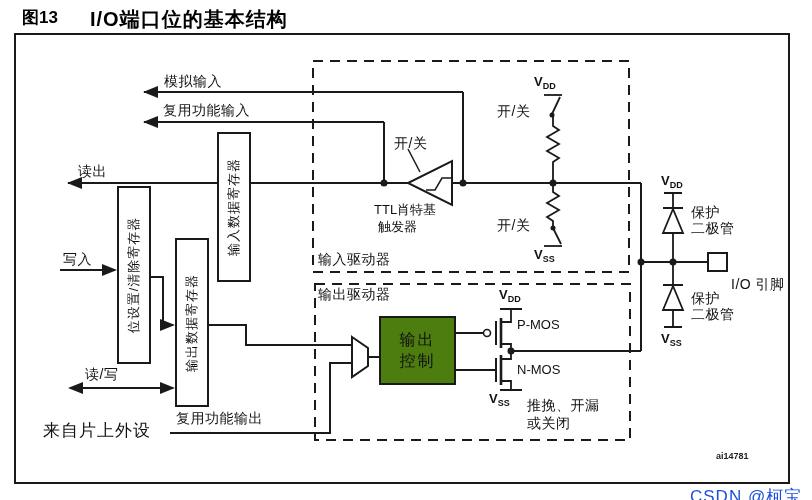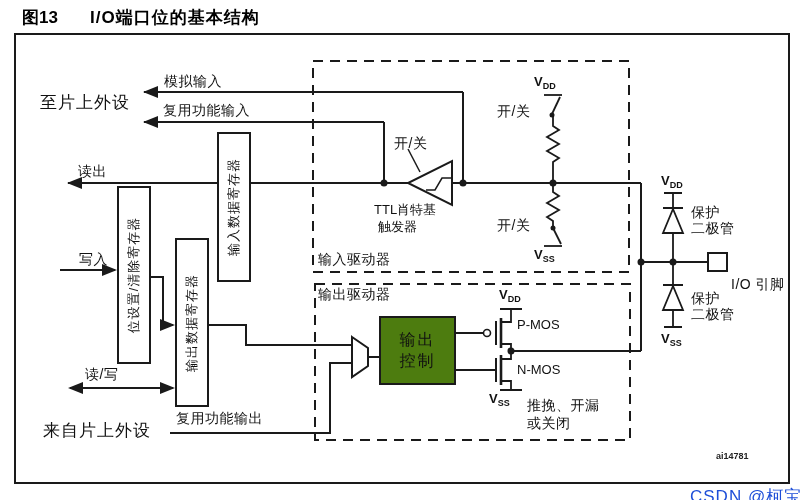--- a/index.html
+++ b/index.html
@@ -1,21 +1,21 @@
 <!DOCTYPE html>
 <html><head>
 <meta charset="utf-8">
 <style>
   html,body{margin:0;padding:0;background:#fff;}
   .canvas{
     position:relative;width:812px;height:500px;background:#fff;overflow:hidden;
     font-family:"Liberation Sans","DejaVu Sans",sans-serif;color:#111;
   }
   .title-row{position:absolute;top:6px;left:22px;font-size:17px;font-weight:bold;color:#000;}
-  .title-name{position:absolute;top:6px;left:90px;font-size:17px;font-weight:bold;color:#000;letter-spacing:1px;}
+  .title-name{position:absolute;top:6px;left:90px;font-size:20px;font-weight:bold;color:#000;letter-spacing:1px;}
   .outer-box{position:absolute;left:14px;top:33px;width:772px;height:447px;border:2px solid #1a1a1a;background:transparent;}
   svg.layer{position:absolute;left:0;top:0;}
   .lbl{position:absolute;font-size:14px;color:#111;white-space:nowrap;letter-spacing:0.5px;}
   .lbl-big{font-size:17px;letter-spacing:1px;}
   .lbl-sm{font-size:13px;letter-spacing:0;}
   .regbox{position:absolute;background:#fff;border:2px solid #1a1a1a;}
   .vtext{position:absolute;left:50%;top:50%;transform:translate(-50%,-50%) rotate(-90deg);
          white-space:nowrap;font-size:13px;letter-spacing:1px;color:#111;}
   .ctrlbox{position:absolute;left:379px;top:316px;width:73px;height:65px;border:2px solid #1a1a1a;
            background:#4d7c0f;display:flex;flex-direction:column;align-items:center;justify-content:center;
@@ -142,25 +142,24 @@
   </div>
   <div class="regbox" style="left:217px;top:132px;width:30px;height:146px;">
     <span class="vtext">输入数据寄存器</span>
   </div>
 
   <div class="ctrlbox">
     <span>输出</span>
     <span>控制</span>
   </div>
 
-  <div class="lbl lbl-big" style="left:40px;top:91px;">至片上外设</div>
   <div class="lbl" style="left:164px;top:73px;">模拟输入</div>
   <div class="lbl" style="left:163px;top:102px;">复用功能输入</div>
   <div class="lbl" style="left:78px;top:163px;">读出</div>
-  <div class="lbl" style="left:63px;top:251px;margin-left:16px;">写入</div>
+  <div class="lbl" style="left:63px;top:251px;">写入</div>
   <div class="lbl" style="left:85px;top:366px;">读/写</div>
   <div class="lbl lbl-big" style="left:43px;top:419px;">来自片上外设</div>
   <div class="lbl" style="left:176px;top:410px;">复用功能输出</div>
 
   <div class="lbl" style="left:318px;top:251px;">输入驱动器</div>
   <div class="lbl" style="left:394px;top:135px;">开/关</div>
   <div class="lbl lbl-sm" style="left:374px;top:201px;">TTL肖特基</div>
   <div class="lbl lbl-sm" style="left:378px;top:218px;">触发器</div>
   <div class="lbl" style="left:497px;top:103px;">开/关</div>
   <div class="lbl" style="left:497px;top:217px;">开/关</div>

